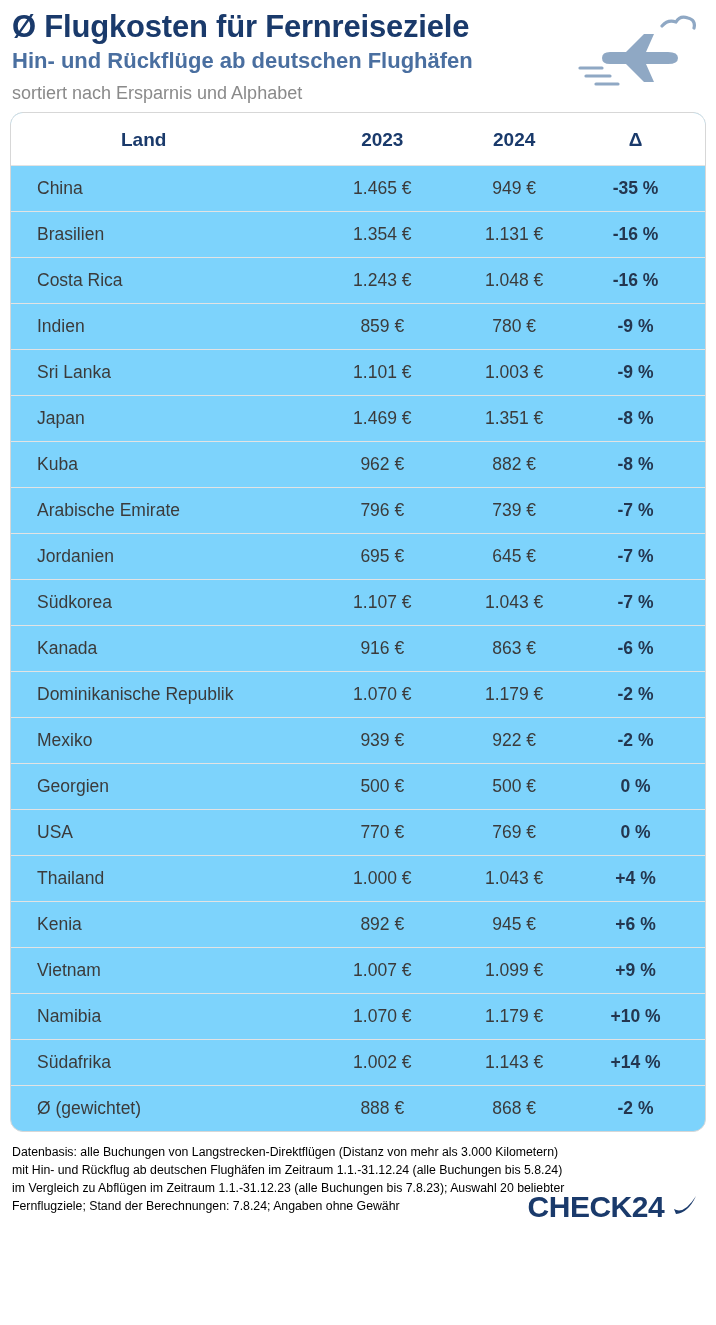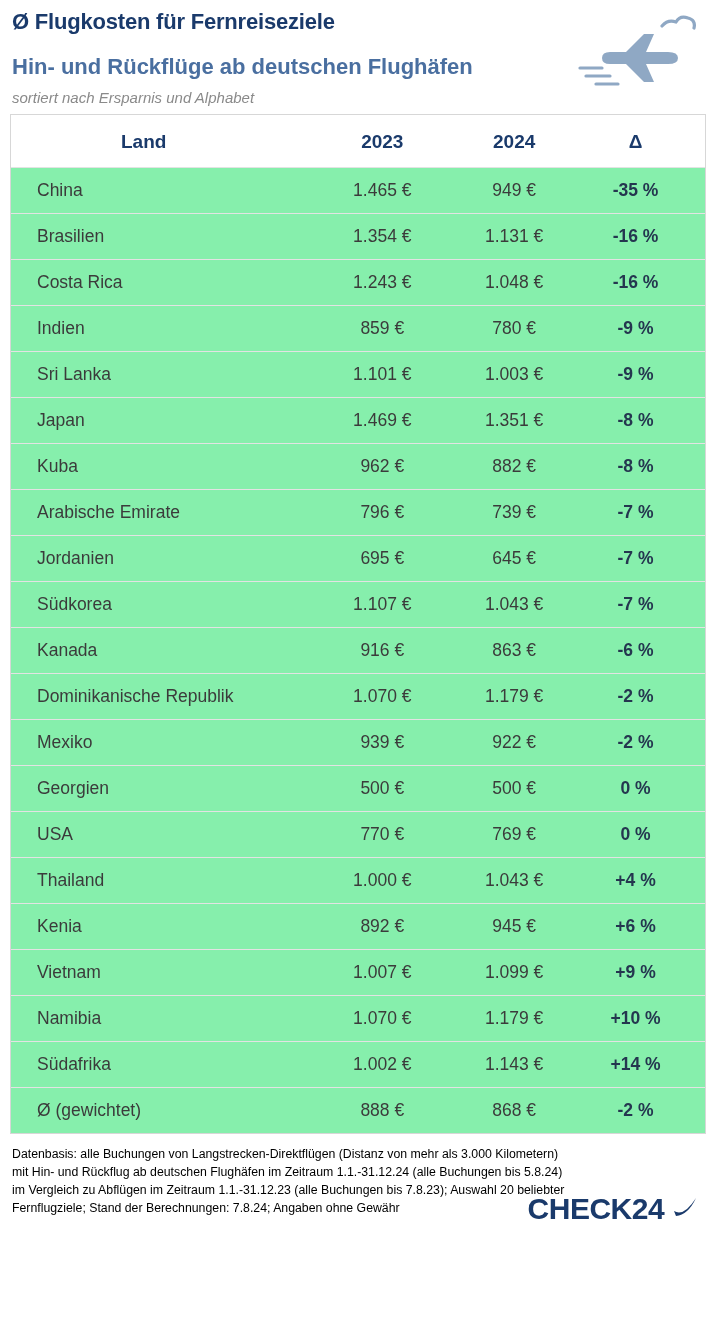--- a/index.html
+++ b/index.html
@@ -22,53 +22,52 @@
     height: 1325px;
     padding: 0 10px;
   }
 
   
   .header {
     position: relative;
     padding: 10px 0 0 2px;
   }
   .title {
-    font-size: 22px;
+    font-size: 31px;
     font-weight: bold;
     color: #1a3a6b;
     letter-spacing: -0.2px;
     line-height: 1.1;
-    margin: 0 0 20px 0;
+    margin: 0 0 4px 0;
   }
   .subtitle {
     font-size: 22px;
     color: #4a6fa0;
     font-weight: bold;
     line-height: 1.15;
     margin: 0 0 10px 0;
   }
   .sortnote {
-    font-size: 15px;
+    font-size: 18px;
     color: #8a8a8a;
     margin: 0 0 8px 0;
-    font-style: italic;
   }
   .plane-icon {
     position: absolute;
     right: 10px;
     top: 12px;
     width: 130px;
     height: 80px;
   }
 
   
   .card {
     border: 1px solid #d7d7d7;
-    border-radius: 0;
-    background: #86efac;
+    border-radius: 13px;
+    background: #7dd3fc;
     overflow: hidden;
   }
   table.data {
     width: 100%;
     border-collapse: collapse;
     table-layout: fixed;
   }
   table.data col.c-land   { width: 44%; }
   table.data col.c-y1     { width: 19%; }
   table.data col.c-y2     { width: 19%; }

